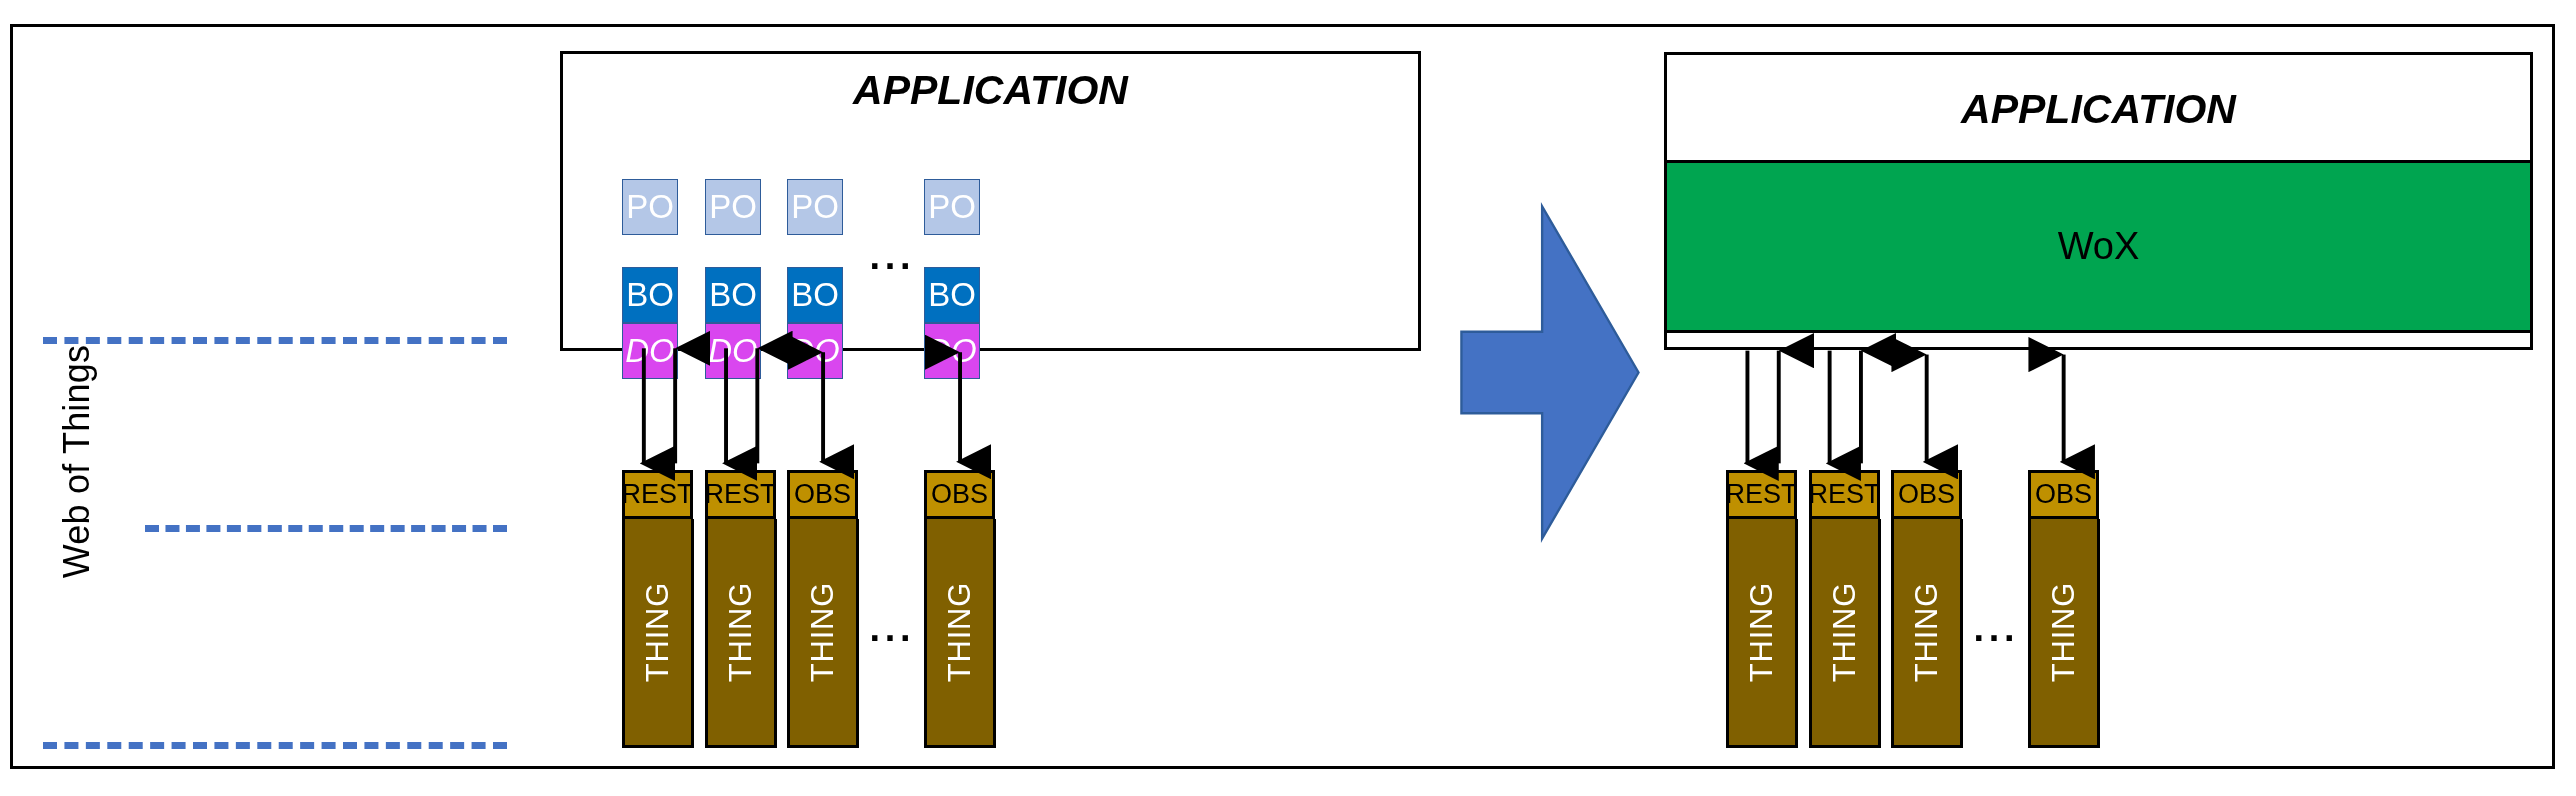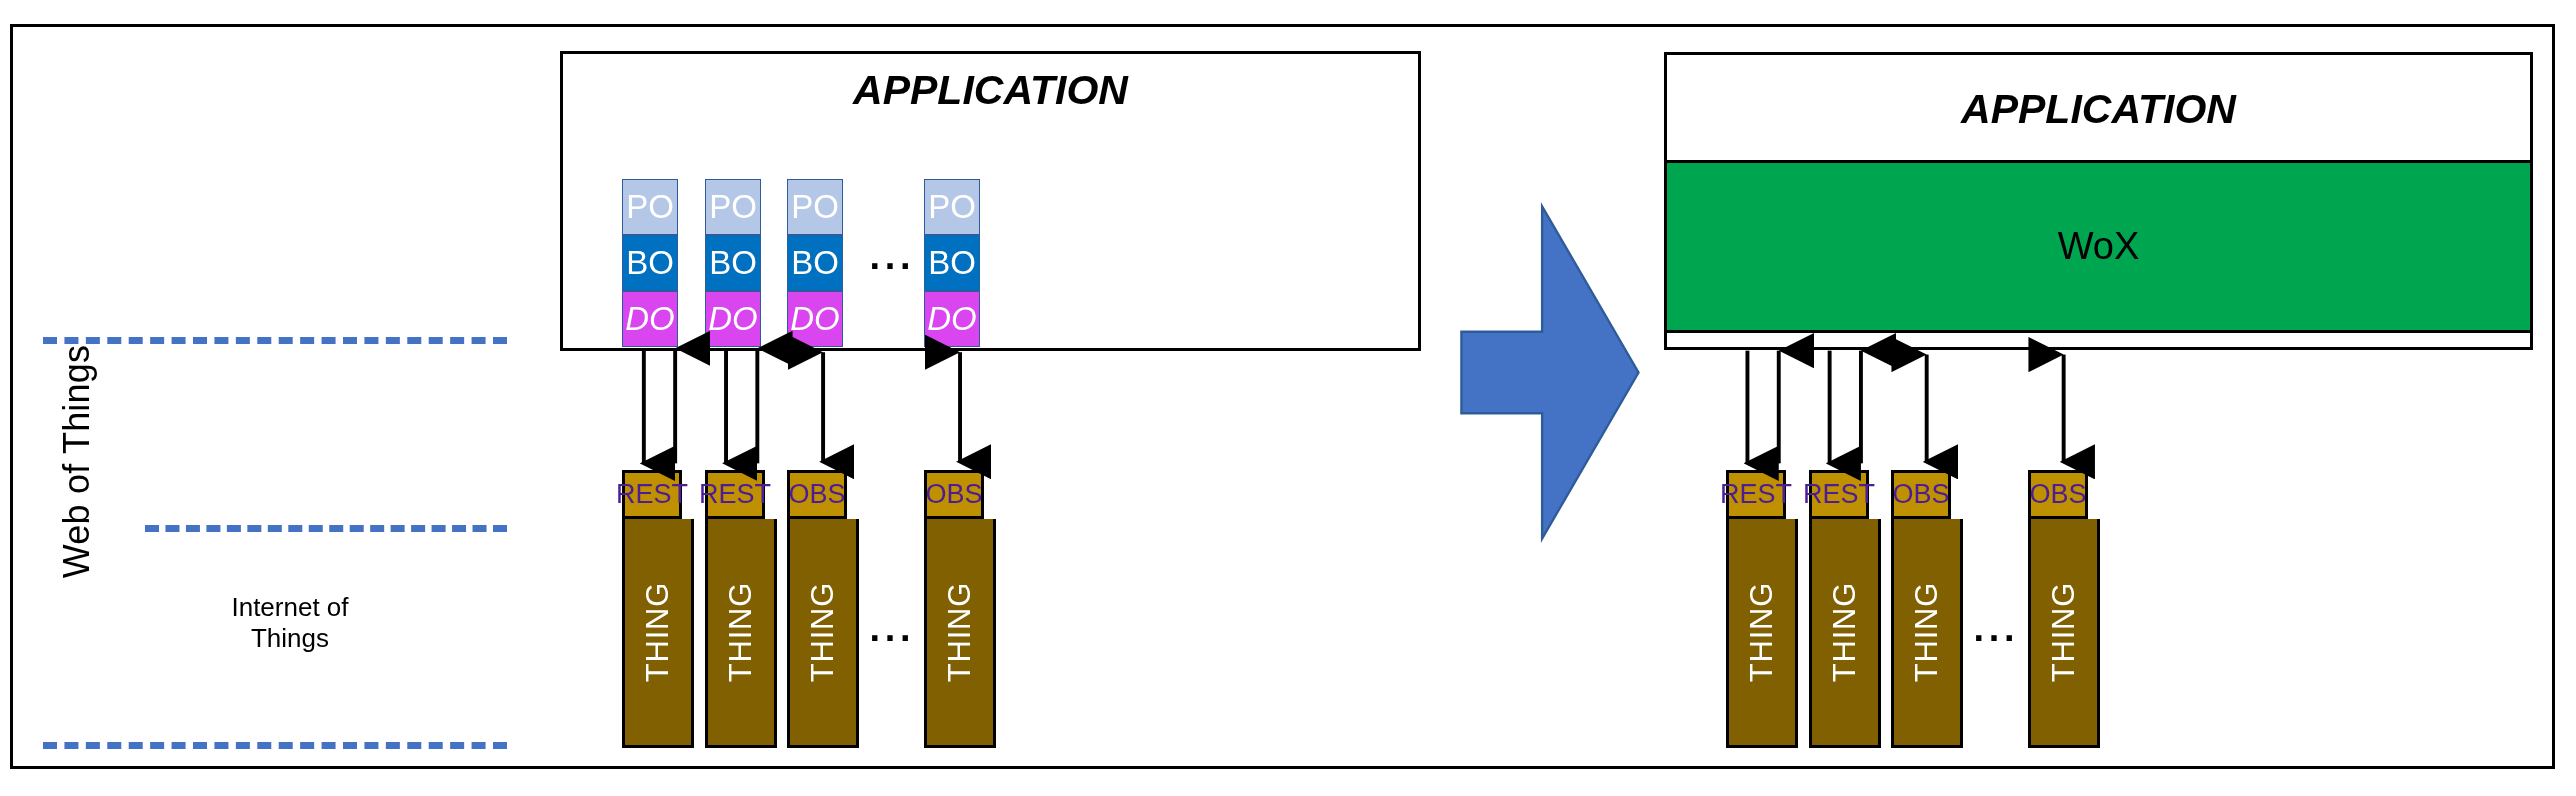--- a/index.html
+++ b/index.html
@@ -38,27 +38,27 @@
   
   #wox-band{left:1664px;top:160px;width:869px;height:173px;background:#00A550;border:3.9px solid #000;
       display:flex;align-items:center;justify-content:center;}
   #wox-label{font-size:38px;color:#000;}
 
   
   .objstack{width:72px;}
   .objcell{width:56px;height:56px;display:flex;align-items:center;justify-content:center;
       font-size:33px;color:#ffffff;border:1.6px solid #2E5C9A;box-sizing:border-box;}
   .po{background:#B4C7E7;}
-  .bo{background:#0070C0;}
+  .bo{background:#0070C0;margin-top:32px;}
   .do{background:#d946ef;font-style:italic;}
 
   
   .thingstack{width:72px;}
-  .ifacecell{width:60px;height:49px;display:flex;align-items:center;justify-content:center;
-      font-size:27px;color:#4c1d95;background:#BF9000;border:3.1px solid #000;box-sizing:border-box;}
+  .ifacecell{width:71px;height:49px;display:flex;align-items:center;justify-content:center;
+      font-size:27px;color:#000000;background:#BF9000;border:3.1px solid #000;box-sizing:border-box;}
   .thingbody{width:72px;height:229px;background:#806000;border:3.1px solid #000;border-top:none;
       box-sizing:border-box;display:flex;align-items:center;justify-content:center;}
   .thingtext{transform:rotate(-90deg);font-size:31px;color:#ffffff;white-space:nowrap;letter-spacing:0.8px;}
 
   
   .dots{font-size:38px;font-weight:bold;color:#000;letter-spacing:4.7px;white-space:nowrap;}
 
   
   .connectors{position:absolute;left:0;top:0;pointer-events:none;}
 
@@ -71,24 +71,20 @@
 <div id="stage">
 
   <div class="abs" id="outer-frame"></div>
 
   <div class="abs dashline" id="dash-top"></div>
   <div class="abs dashline" id="dash-mid"></div>
   <div class="abs dashline" id="dash-bot"></div>
 
   <div class="abs" id="wot-label">Web of Things</div>
 
-  <div class="abs" id="iot-label">
-    <span>Internet of</span><br>
-    <span>Things</span>
-  </div>
 
   <div class="abs appbox" id="app-left"></div>
   <div class="abs apptitle" id="app-left-title">APPLICATION</div>
 
   <div class="abs objstack" style="left:622px;top:179px;">
     <div class="objcell po">PO</div>
     <div class="objcell bo">BO</div>
     <div class="objcell do">DO</div>
   </div>
   <div class="abs objstack" style="left:705px;top:179px;">

